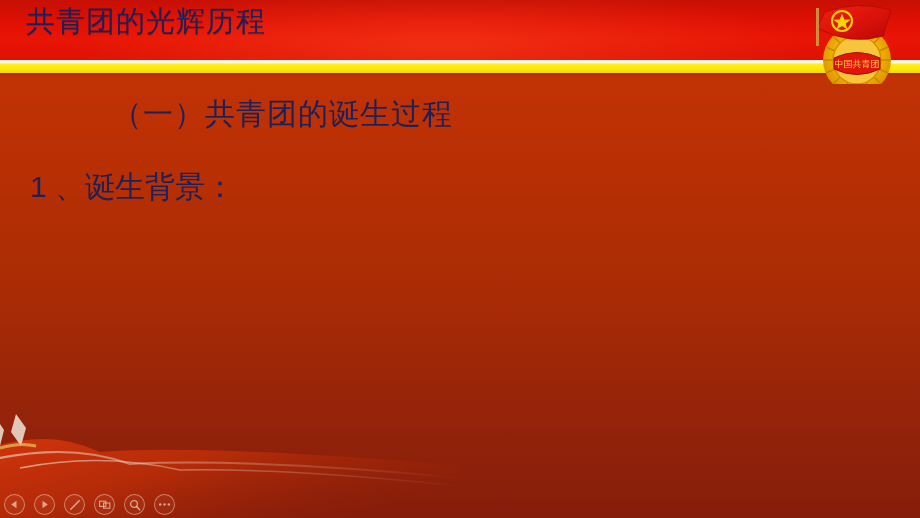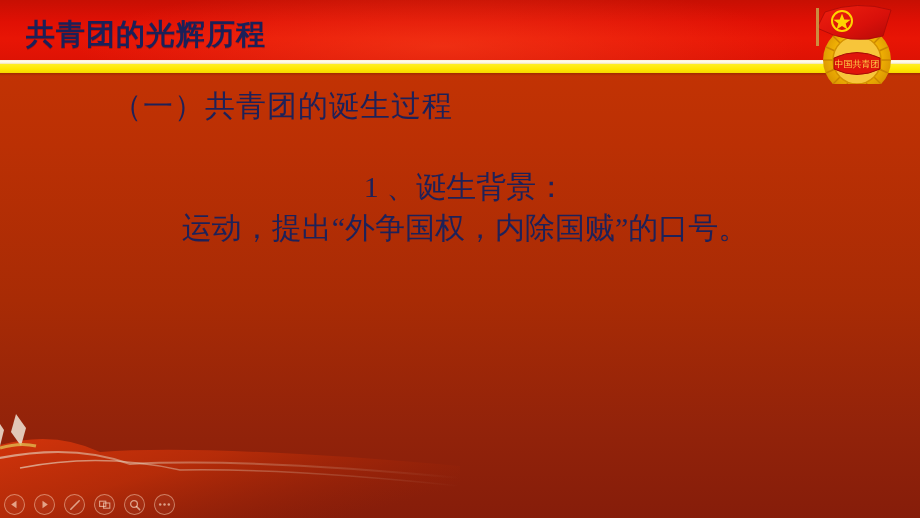--- a/index.html
+++ b/index.html
@@ -30,27 +30,27 @@
     position: absolute;
     left: 0; top: 0;
     width: 100%;
     height: 100%;
     background: radial-gradient(ellipse 520px 90px at 48% 75%, rgba(255,90,40,0.38) 0%, rgba(255,60,20,0.0) 70%);
     pointer-events: none;
   }
   .title {
     position: absolute;
     left: 26px;
-    top: 20px;
+    top: 7px;
     font-size: 29px;
     line-height: 1.0;
     color: #1b2059;
     letter-spacing: 1px;
     font-family: "DejaVu Serif", "Liberation Serif", serif;
-    font-weight: 700;
+    font-weight: 400;
     white-space: nowrap;
     text-shadow: 0 1px 0 rgba(0,0,0,0.18);
   }
   
   .rule-cream {
     position: absolute;
     left: 0; top: 60px;
     width: 920px; height: 4px;
     background: linear-gradient(180deg,#fdf3d8 0%, #fffdf2 50%, #f6e3a8 100%);
   }
@@ -72,37 +72,36 @@
     left: 795px;
     top: 2px;
     width: 124px;
     height: 82px;
     text-decoration: underline;
   }
   
   .heading {
     position: absolute;
     left: 112px;
-    top: 86px;
+    top: 94px;
     font-size: 30px;
     color: #1d2159;
     letter-spacing: 1px;
     white-space: nowrap;
     font-family: "DejaVu Serif", "Liberation Serif", serif;
   }
   .body-block {
     position: absolute;
     left: 30px;
     top: 166px;
     width: 870px;
     color: #1d2159;
     font-size: 30px;
     line-height: 41px;
-    font-family: Liberation Serif, serif;
-    text-align: center;
+    font-family: Liberation Sans, sans-serif;
   }
   .body-block .line { white-space: nowrap; }
   
   .deco-banner {
     position: absolute;
     left: -10px;
     bottom: 0px;
     width: 470px;
     height: 110px;
     pointer-events: none;
@@ -194,21 +193,20 @@
 
         <path d="M 21 6 L 24 6 L 24 44 L 21 44 Z" fill="#c9a24a" opacity="0.85"></path>
       </g>
     </svg>
   </div>
 
   <div class="heading">（一）共青团的诞生过程</div>
 
   <div class="body-block">
     <div class="line">1 、诞生背景：</div>
-    <div class="line">运动，提出“外争国权，内除国贼”的口号。</div>
   </div>
 
   <div class="deco-banner">
     <svg viewBox="0 0 470 110" width="470" height="110">
       <defs>
         <linearGradient id="dg1" x1="0" y1="0" x2="1" y2="0.6">
           <stop offset="0%" stop-color="#d6350b" stop-opacity="0.95"></stop>
           <stop offset="45%" stop-color="#c22f08" stop-opacity="0.75"></stop>
           <stop offset="100%" stop-color="#9c2206" stop-opacity="0.0"></stop>
         </linearGradient>

